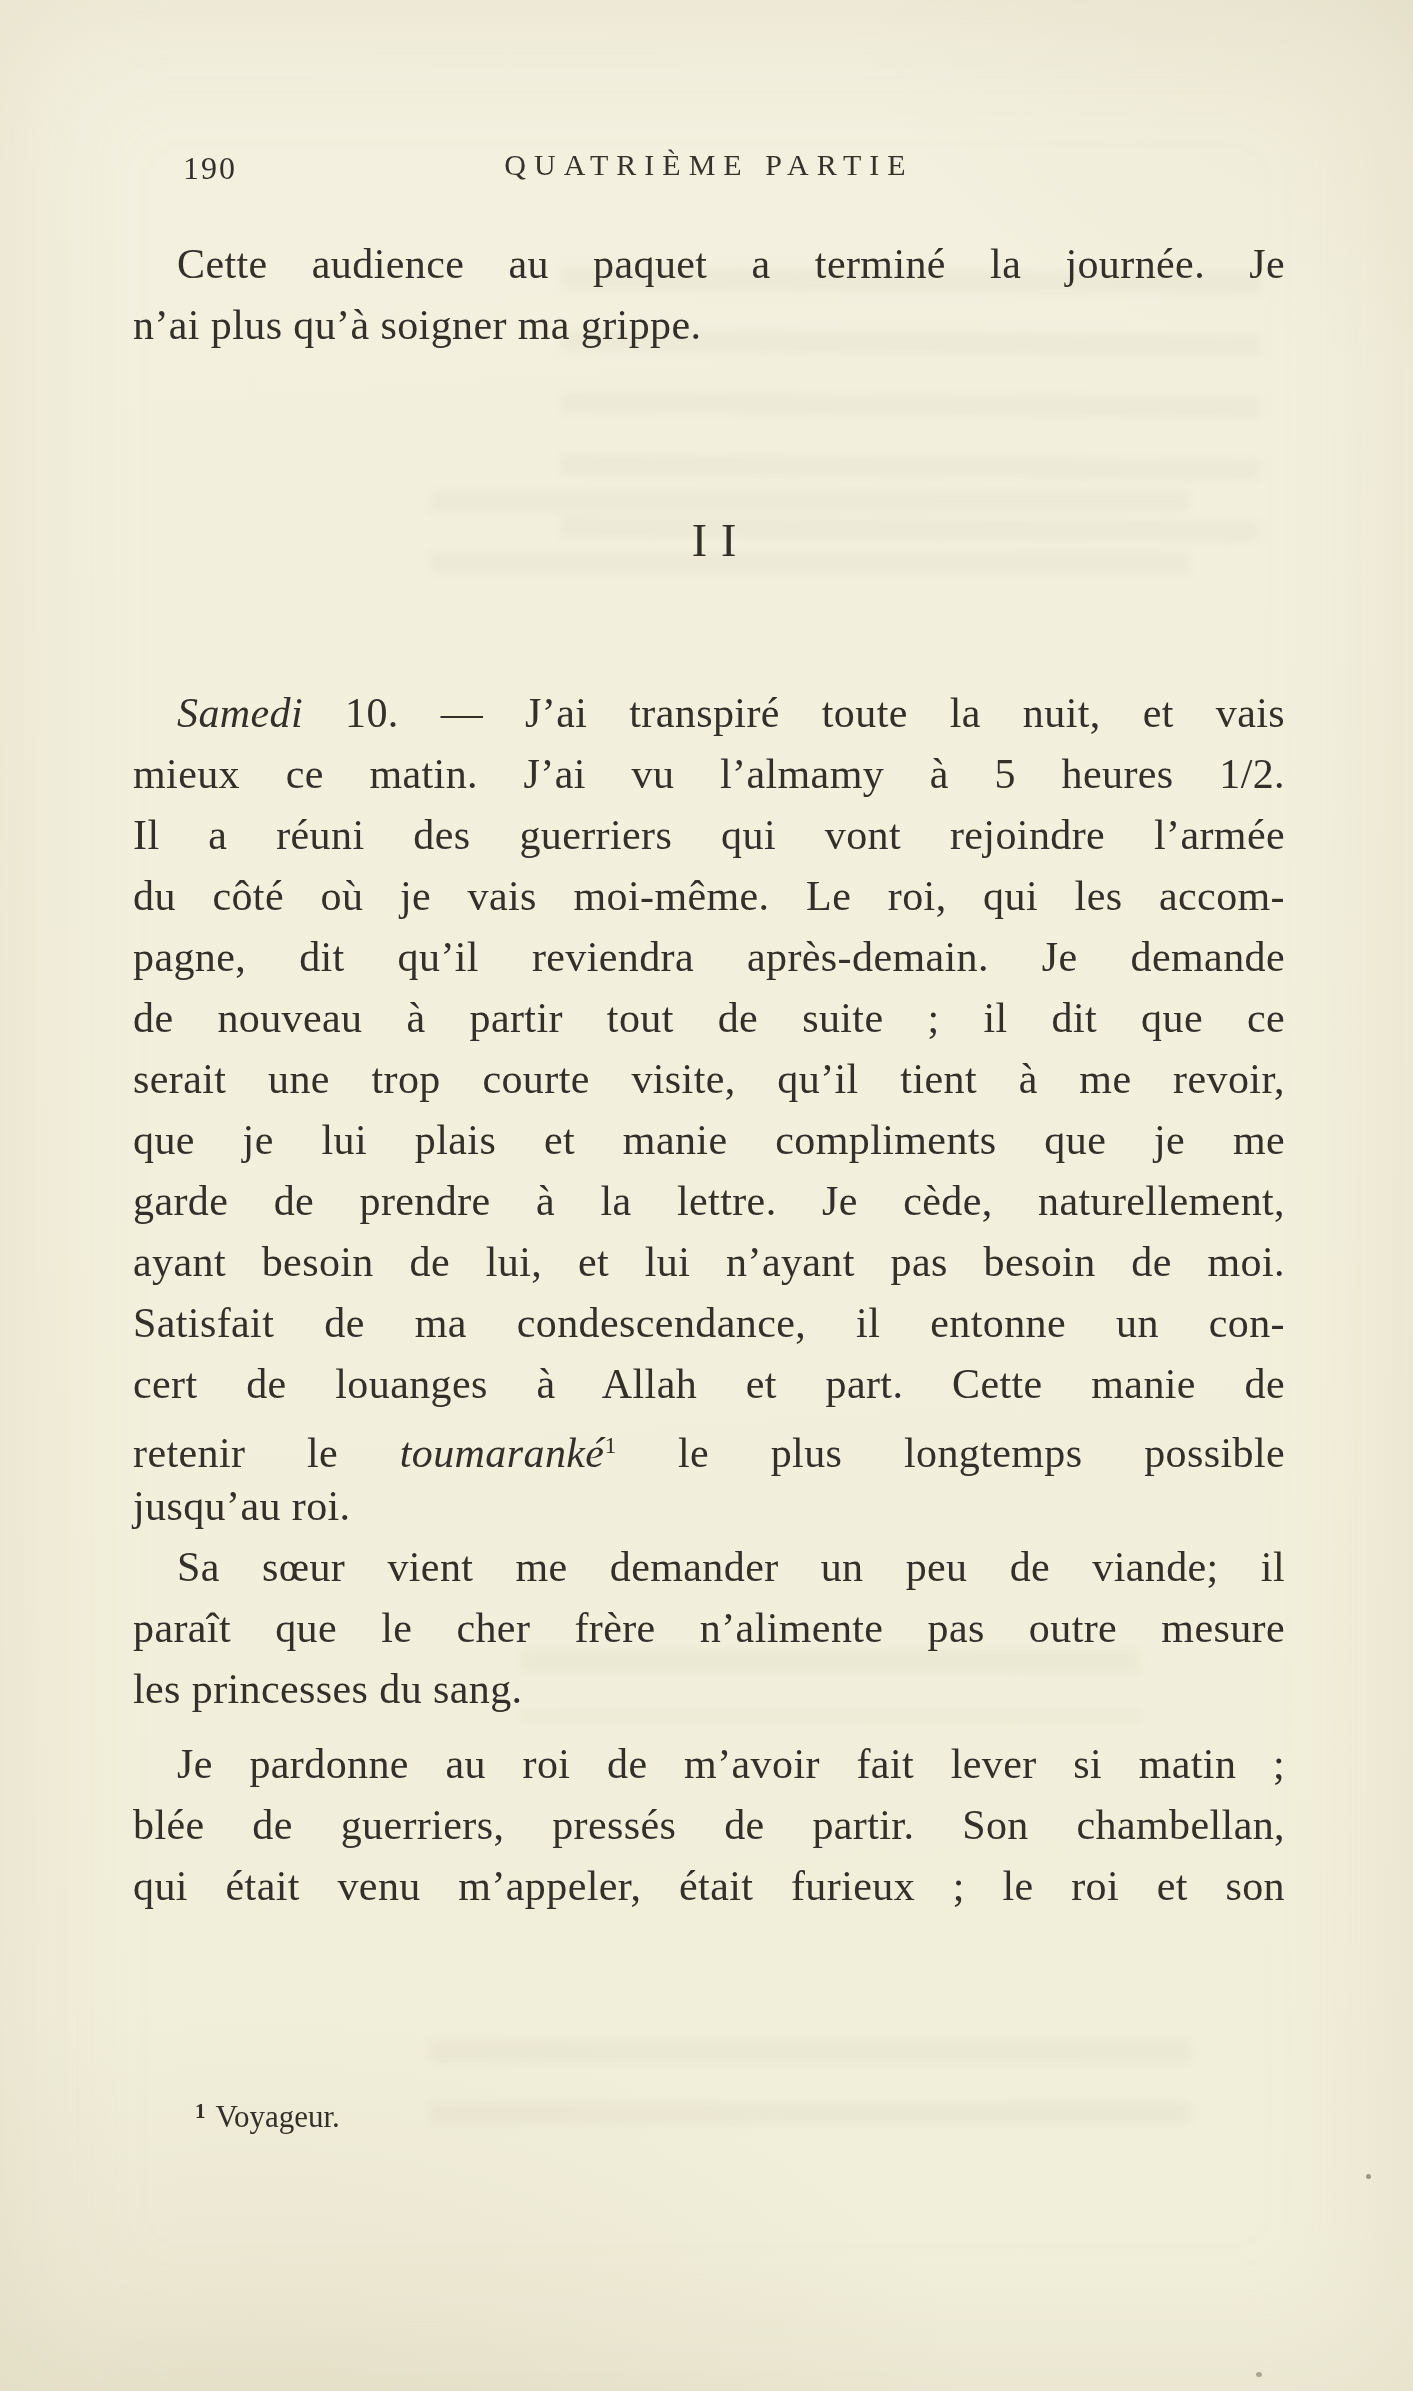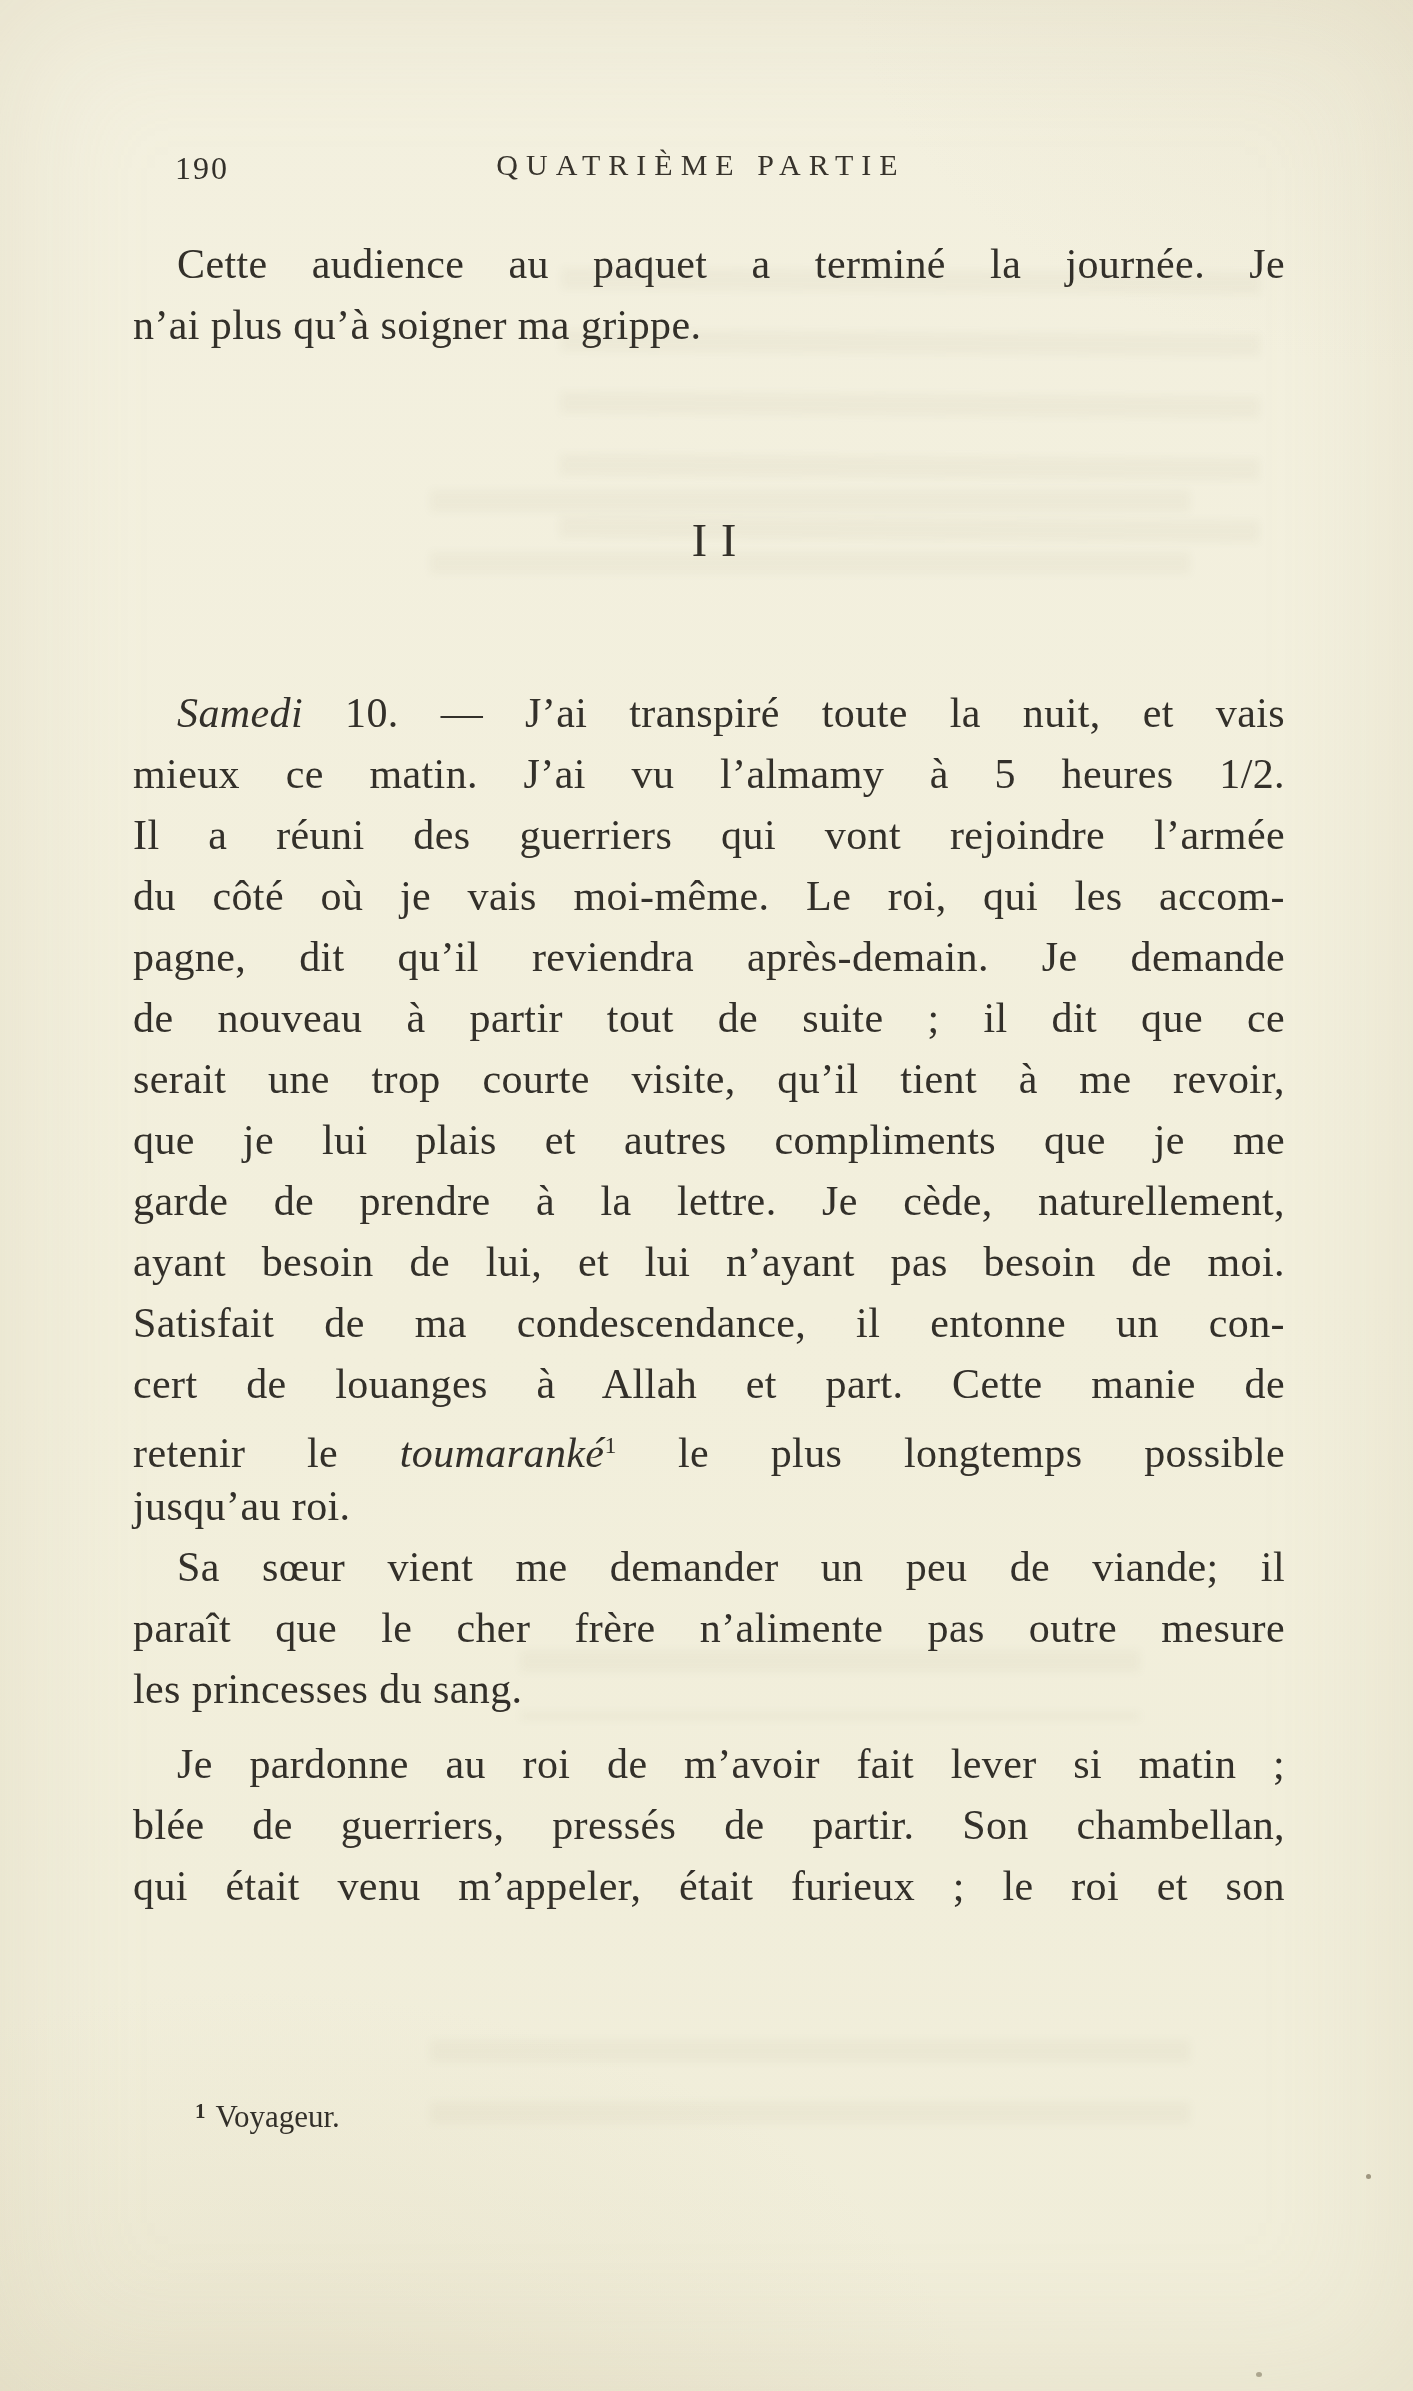--- a/index.html
+++ b/index.html
@@ -14,21 +14,21 @@
     color:var(--ink);
   }
   .sheet{
     position:relative;width:1413px;height:2391px;overflow:hidden;
     background:
       radial-gradient(1200px 800px at 18% 104%, rgba(213,204,174,.30), transparent 62%),
       radial-gradient(1000px 700px at 102% -2%, rgba(219,211,183,.26), transparent 60%),
       linear-gradient(176deg,#f3f0df 0%,#f2efdc 55%,#f0edd9 100%);
     box-shadow:inset 0 0 140px rgba(201,190,158,.28);
   }
-  .pagehead{position:absolute;top:148px;left:125px;width:1152px;height:46px;}
+  .pagehead{position:absolute;top:148px;left:133px;width:1152px;height:46px;}
   .folio{
     position:absolute;left:50px;top:2px;
     font-size:32px;letter-spacing:2px;
   }
   .running-title{
     position:absolute;left:0;top:0;width:100%;
     text-align:center;font-size:30px;letter-spacing:8px;
     color:#37332c;
   }
   .para{margin:0;}
@@ -95,21 +95,21 @@
 
   <main class="text-block">
     <section class="para p-entry">
         <div class="line indent"><span class="it">Samedi</span><span> 10. — J’ai transpiré toute la nuit, et vais</span></div>
         <div class="line"><span>mieux ce matin. J’ai vu l’almamy à 5 heures 1/2.</span></div>
         <div class="line"><span>Il a réuni des guerriers qui vont rejoindre l’armée</span></div>
         <div class="line"><span>du côté où je vais moi-même. Le roi, qui les accom-</span></div>
         <div class="line"><span>pagne, dit qu’il reviendra après-demain. Je demande</span></div>
         <div class="line"><span>de nouveau à partir tout de suite ; il dit que ce</span></div>
         <div class="line"><span>serait une trop courte visite, qu’il tient à me revoir,</span></div>
-        <div class="line"><span>que je lui plais et autres compliments que je me</span></div>
+        <div class="line"><span>que je lui plais et manie compliments que je me</span></div>
         <div class="line"><span>garde de prendre à la lettre. Je cède, naturellement,</span></div>
         <div class="line"><span>ayant besoin de lui, et lui n’ayant pas besoin de moi.</span></div>
         <div class="line"><span>Satisfait de ma condescendance, il entonne un con-</span></div>
         <div class="line"><span>cert de louanges à Allah et part. Cette manie de</span></div>
         <div class="line"><span>retenir le </span><span class="it">toumaranké</span><span class="sup">1</span><span> le plus longtemps possible</span></div>
         <div class="line end"><span>jusqu’au roi.</span></div>
       </section>
     <section class="para p-sister">
         <div class="line indent"><span>Sa sœur vient me demander un peu de viande; il</span></div>
         <div class="line"><span>paraît que le cher frère n’alimente pas outre mesure</span></div>

